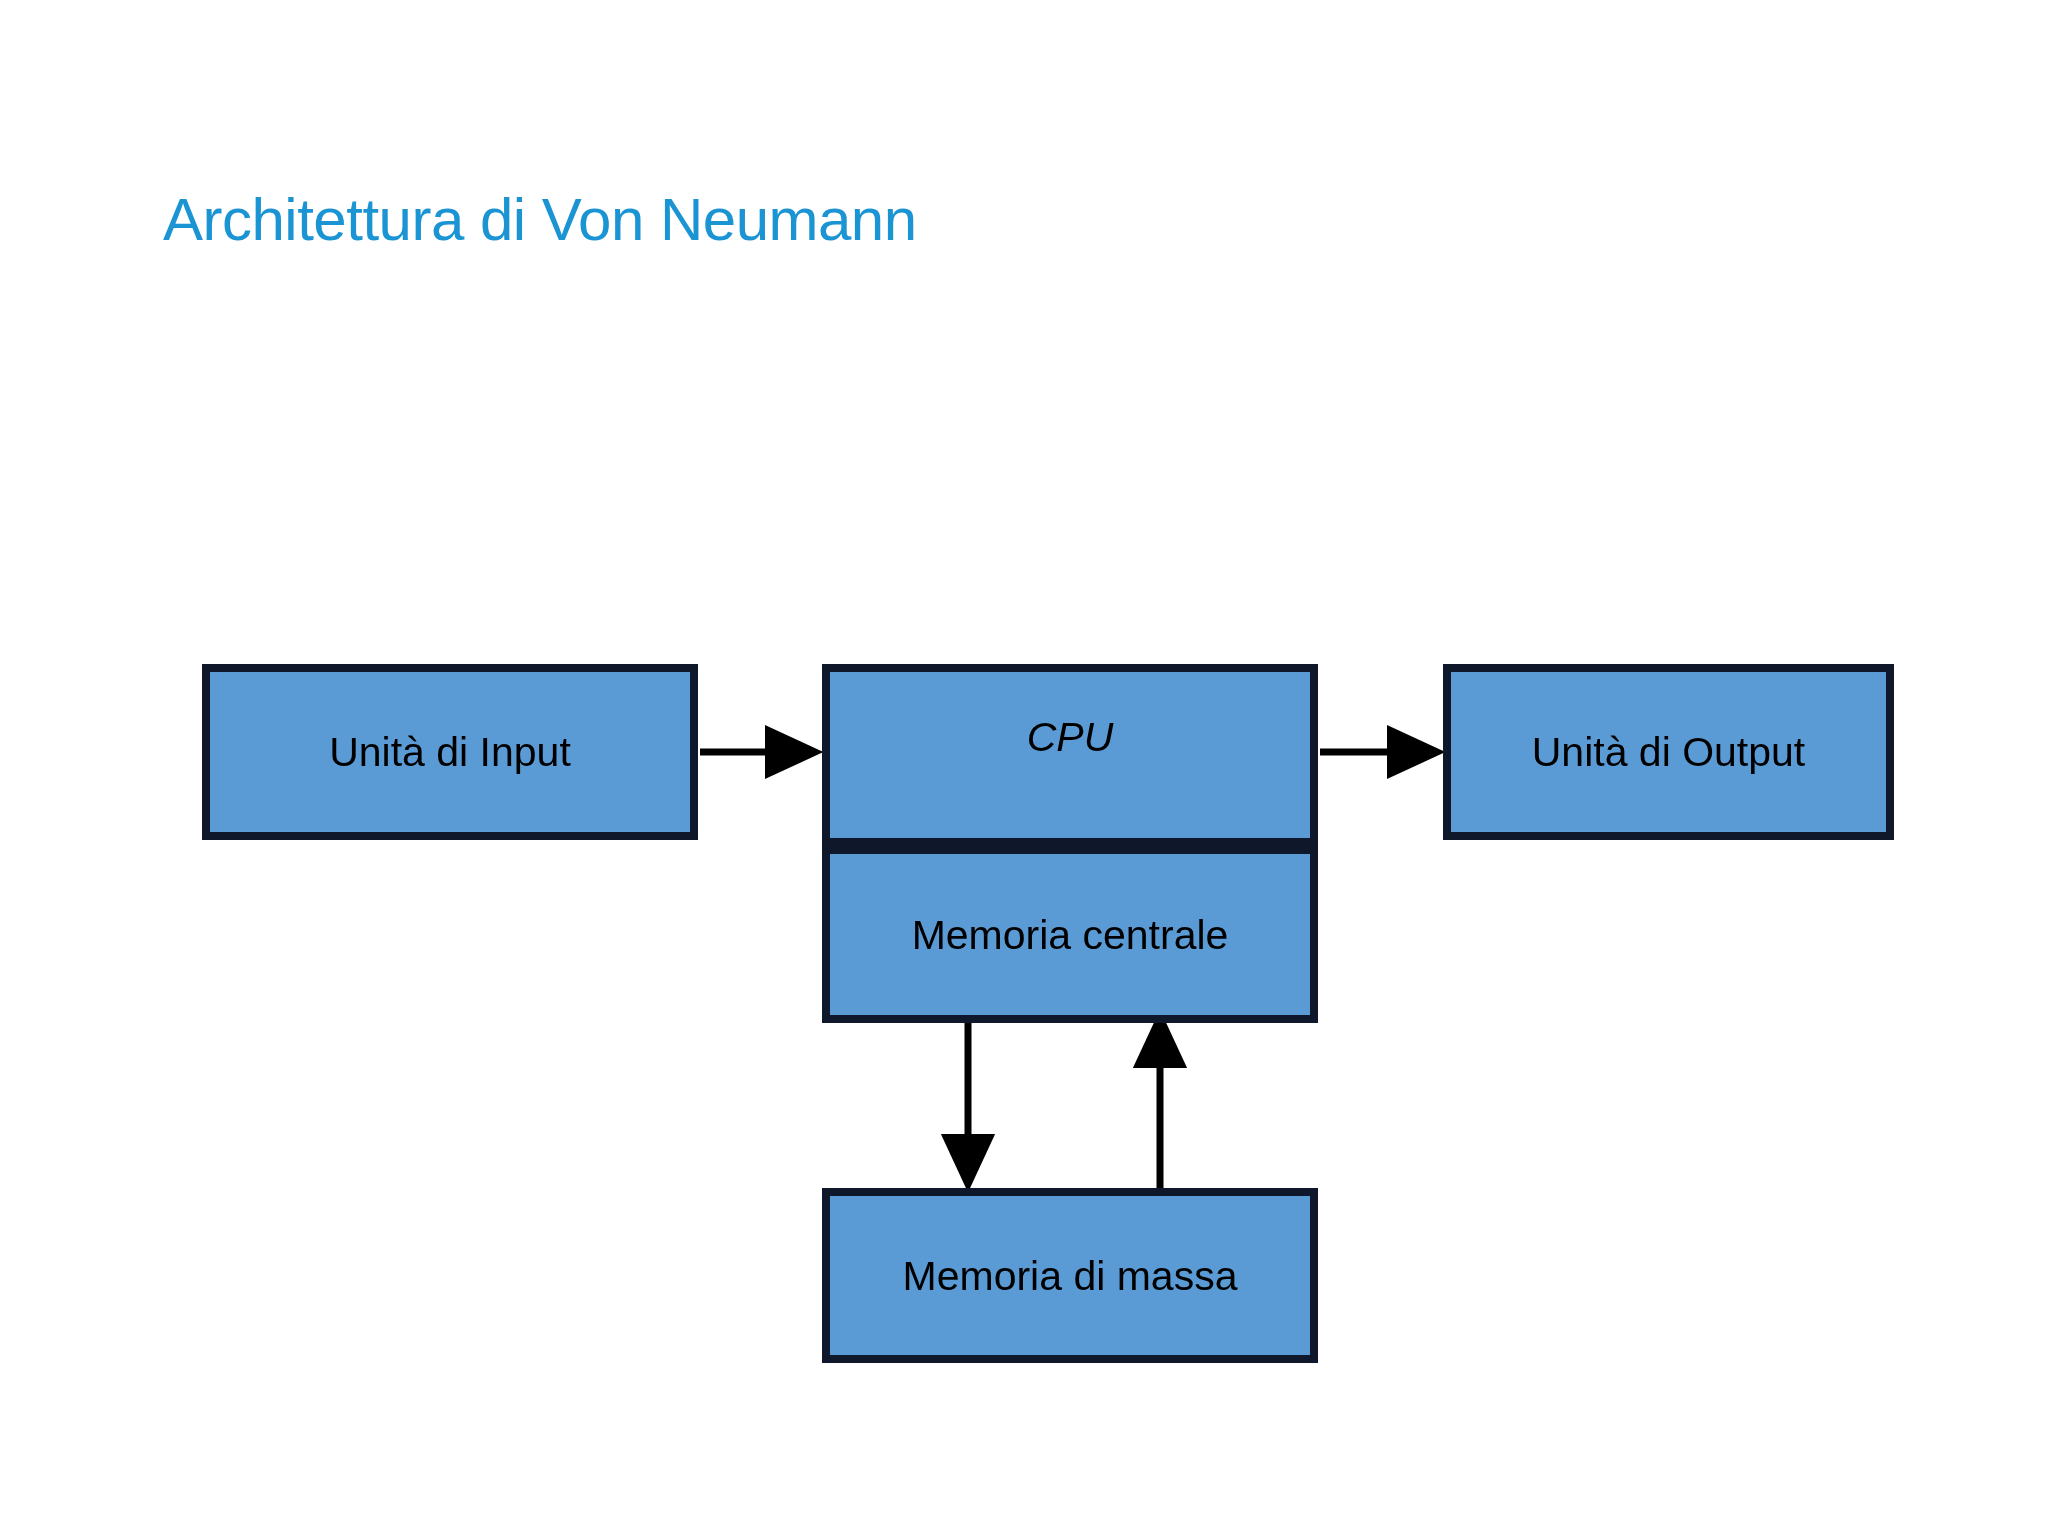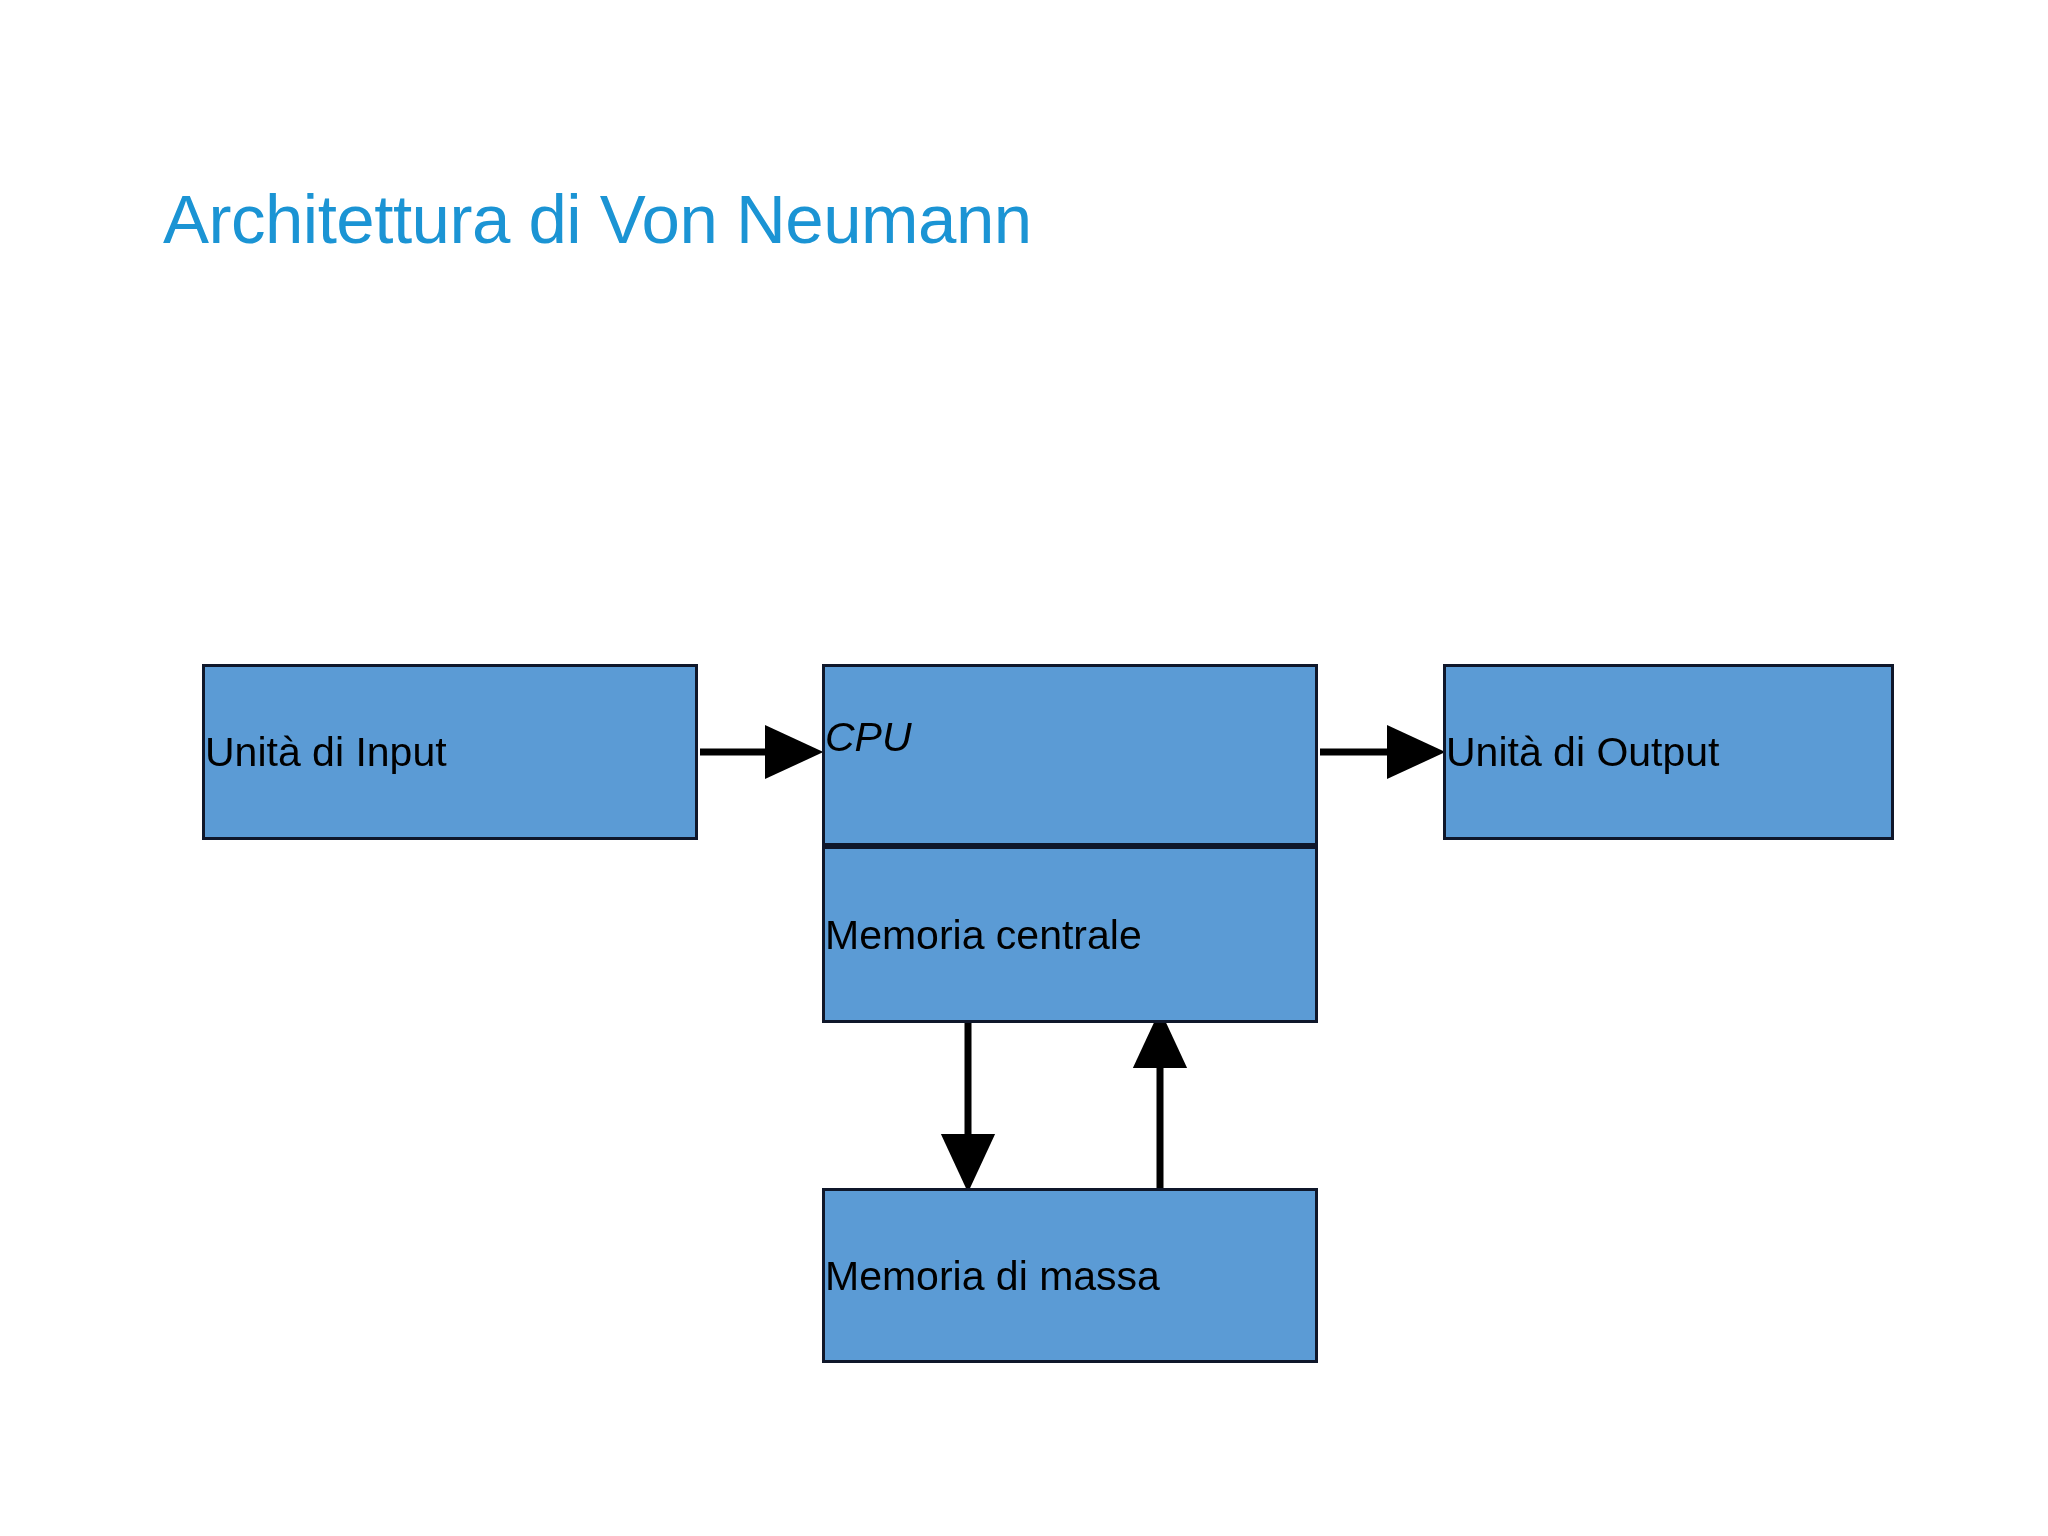--- a/index.html
+++ b/index.html
@@ -15,21 +15,21 @@
     font-family: "Liberation Sans", sans-serif;
     background: #ffffff;
   }
 
   
   #slide-title {
     position: absolute;
     left: 163px;
     top: 172px;
     width: 1700px;
-    font-size: 69px;
+    font-size: 60px;
     line-height: 96px;
     letter-spacing: -0.5px;
     color: #1b94d4;
     font-family: "Liberation Sans", sans-serif;
     font-weight: normal;
     white-space: nowrap;
   }
 
   
   #diagram {
@@ -37,24 +37,24 @@
     left: 0;
     top: 0;
     width: 2048px;
     height: 1536px;
   }
 
   .node {
     position: absolute;
     box-sizing: border-box;
     background: #5b9bd5;
-    border: 3px solid #0f172a;
+    border: 8px solid #0f172a;
     display: flex;
     align-items: center;
-    justify-content: flex-start;
+    justify-content: center;
   }
   .node-label {
     font-size: 41px;
     line-height: 48px;
     color: #000000;
     font-family: "Liberation Sans", sans-serif;
     white-space: nowrap;
   }
 
   #node-input {

